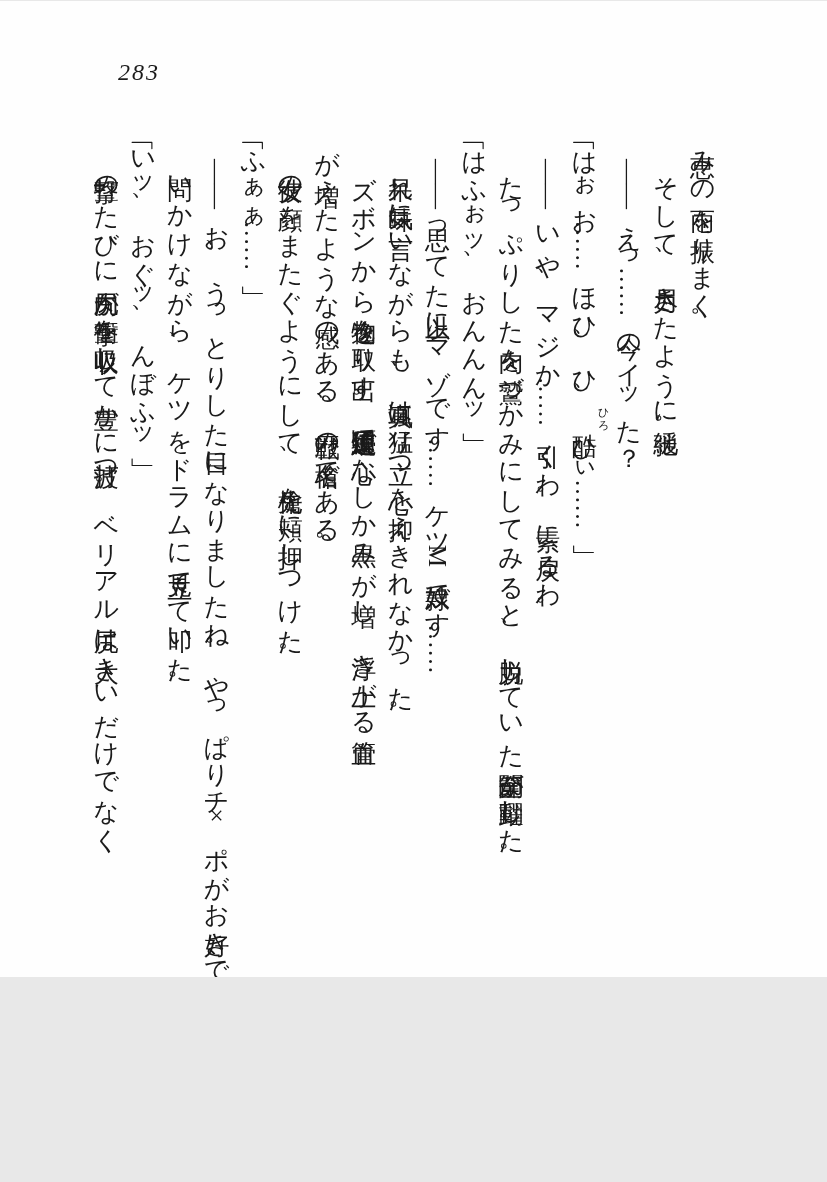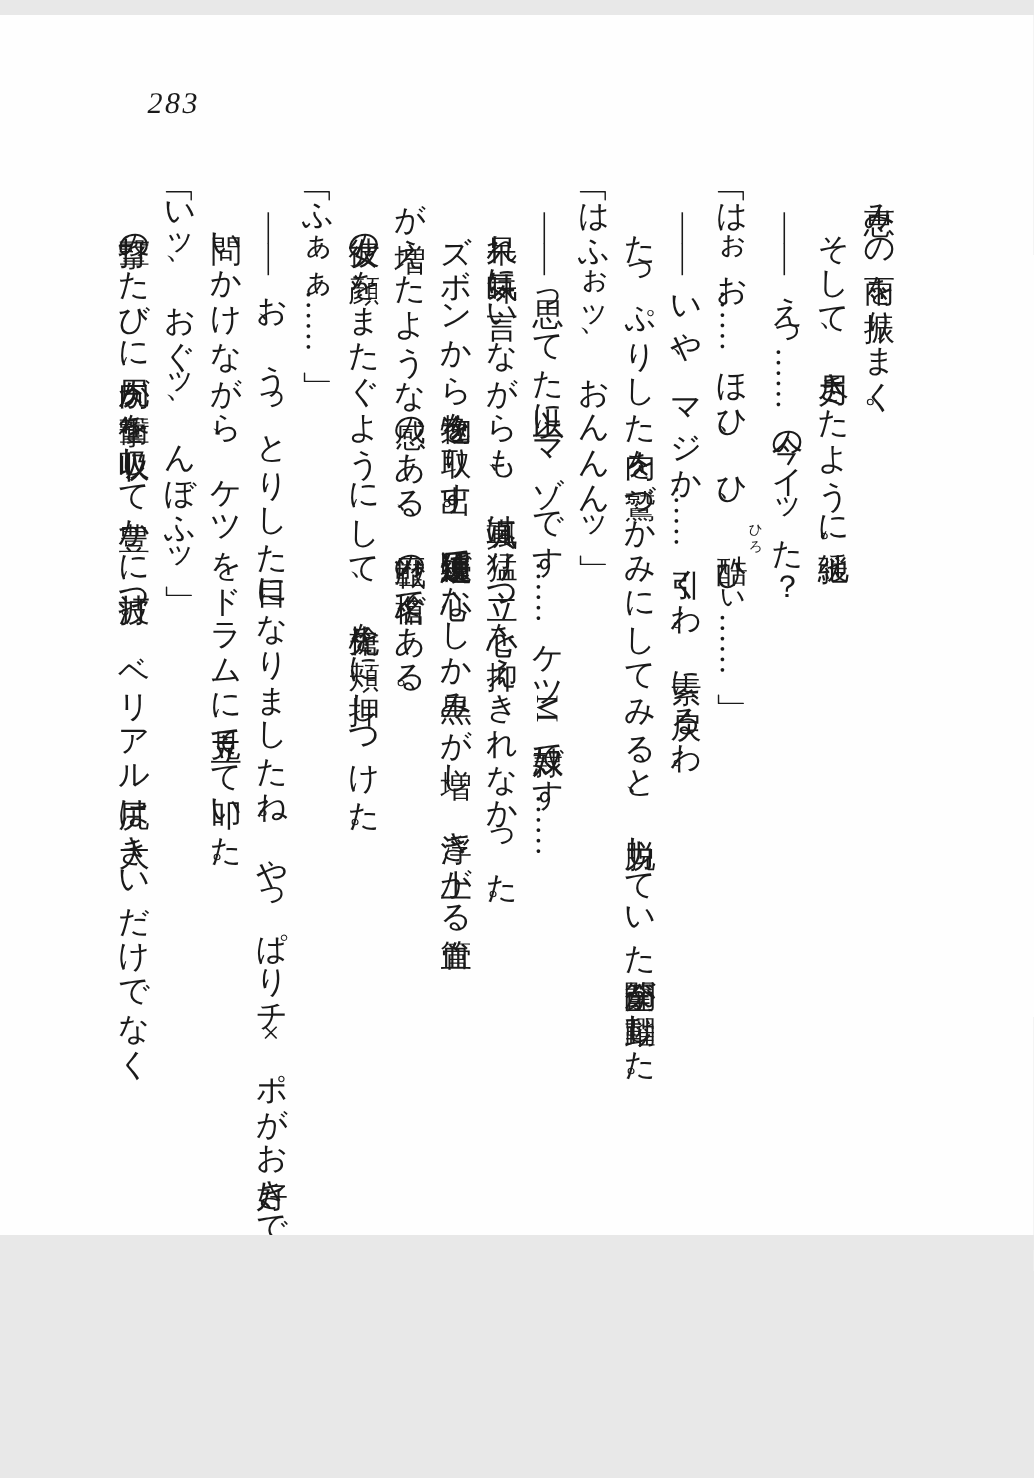--- a/index.html
+++ b/index.html
@@ -4,21 +4,21 @@
 <style>
   html, body {
     margin: 0;
     padding: 0;
     background: #e8e8e8;
   }
   .page {
     position: relative;
     width: 827px;
     height: 976px;
-    margin: 12px auto;
+    margin: 1px auto;
     background: #fefefe;
     overflow: hidden;
     font-family: "Liberation Serif", "DejaVu Serif", serif;
     color: #1a1a1a;
   }
   .page-number {
     position: absolute;
     top: 58px;
     left: 118px;
     font-size: 24px;

